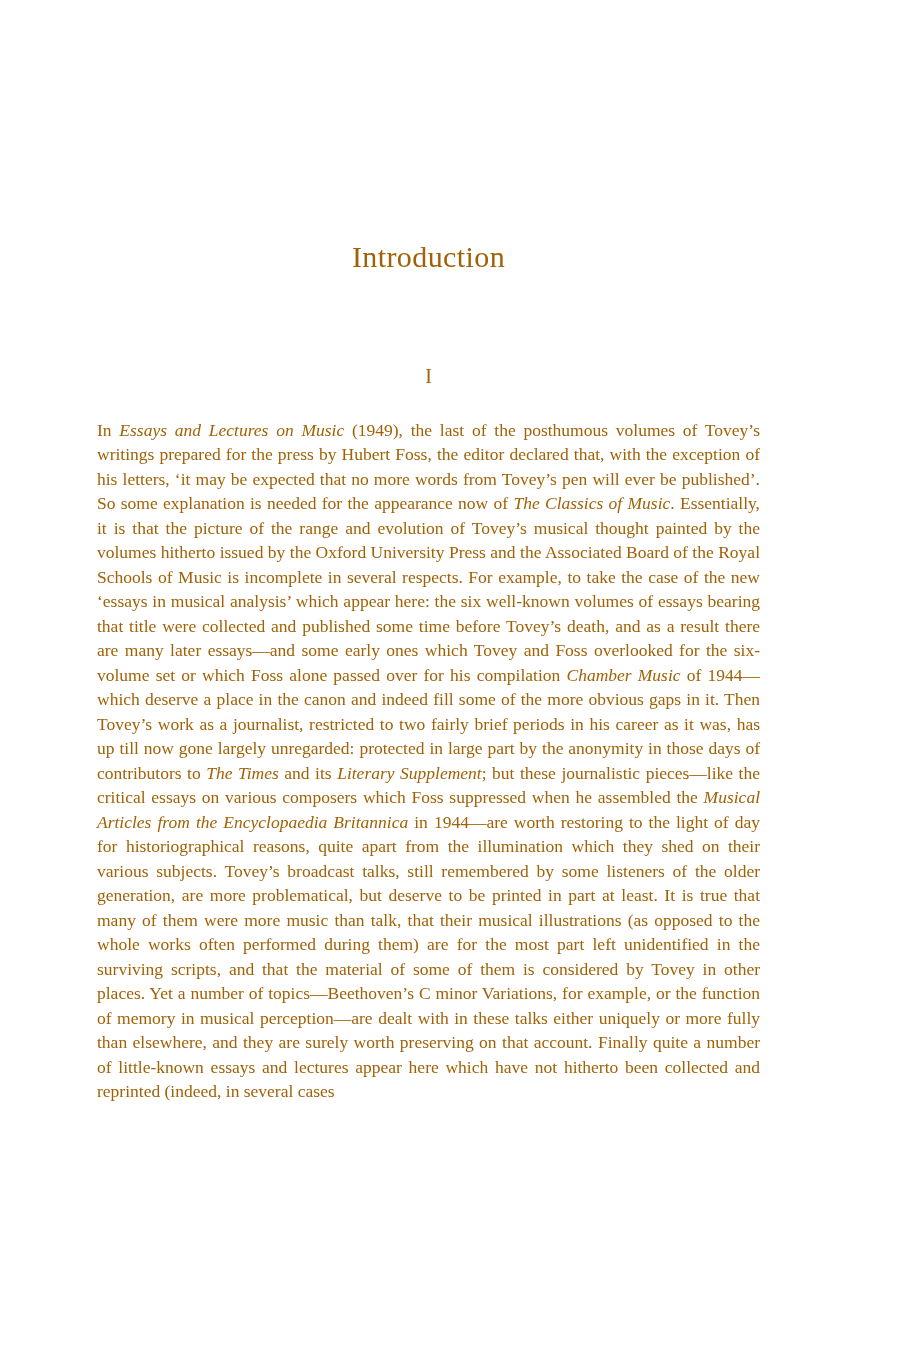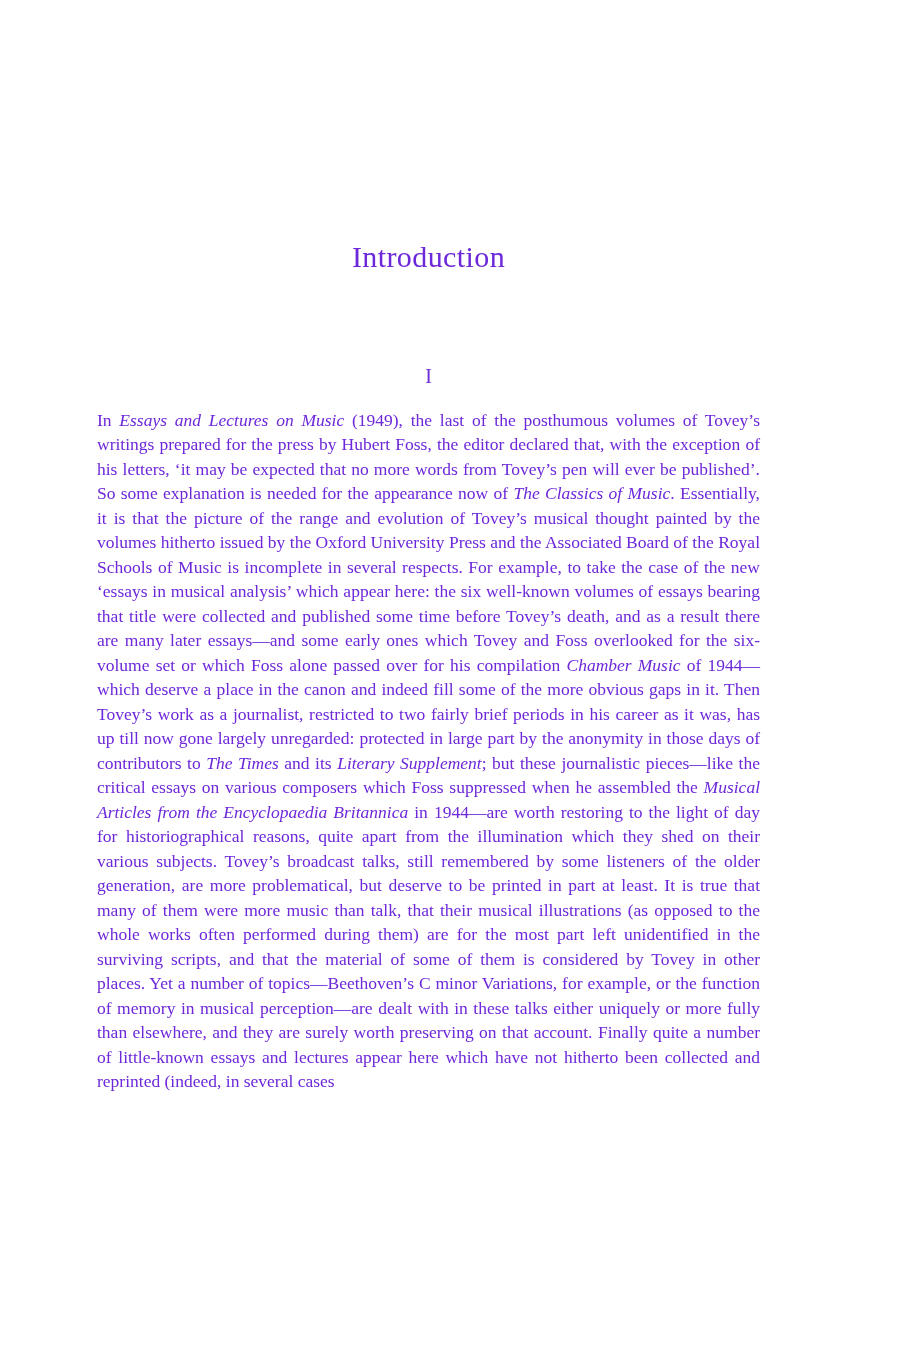--- a/index.html
+++ b/index.html
@@ -8,39 +8,39 @@
     background: #ffffff;
   }
   .page {
     position: relative;
     width: 900px;
     height: 1350px;
     background: #ffffff;
     box-sizing: border-box;
     padding: 240px 140px 0 97px;
     font-family: "Liberation Serif", "DejaVu Serif", serif;
-    color: #6d28d9;
+    color: #a16207;
     overflow: hidden;
   }
   .title {
     margin: 0;
     font-size: 30px;
     font-weight: normal;
     text-align: center;
     letter-spacing: 0.4px;
     line-height: 1.15;
   }
   .section-numeral {
     margin-top: 90px;
     font-size: 20px;
     text-align: center;
     line-height: 1.1;
   }
   .body-text {
-    margin: 21px 0 0 0;
+    margin: 31px 0 0 0;
     font-size: 17.5px;
     line-height: 24.5px;
     text-align: justify;
     text-justify: inter-word;
   }
   .body-text i {
     font-style: italic;
   }
 </style>
 </head>

